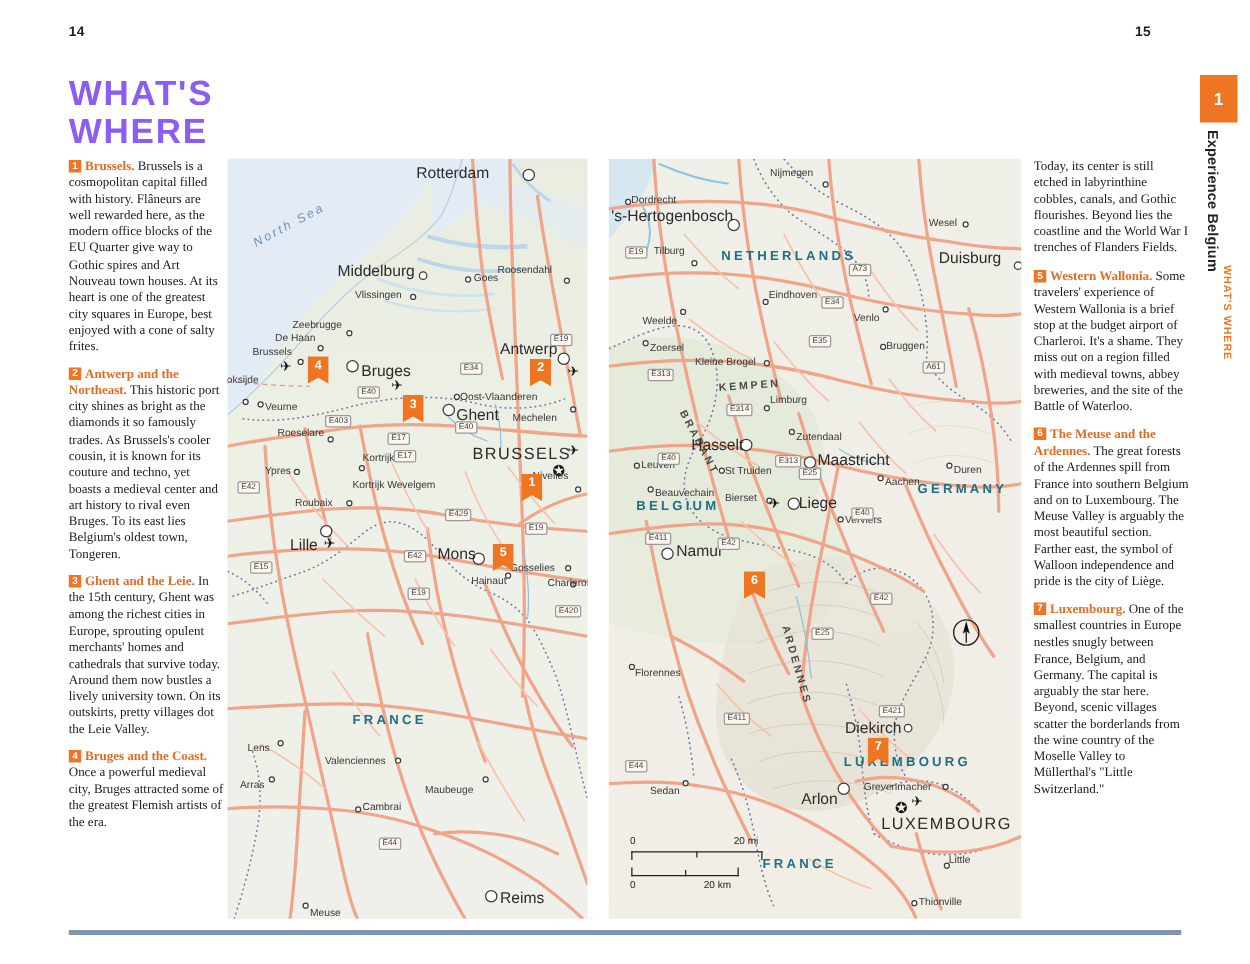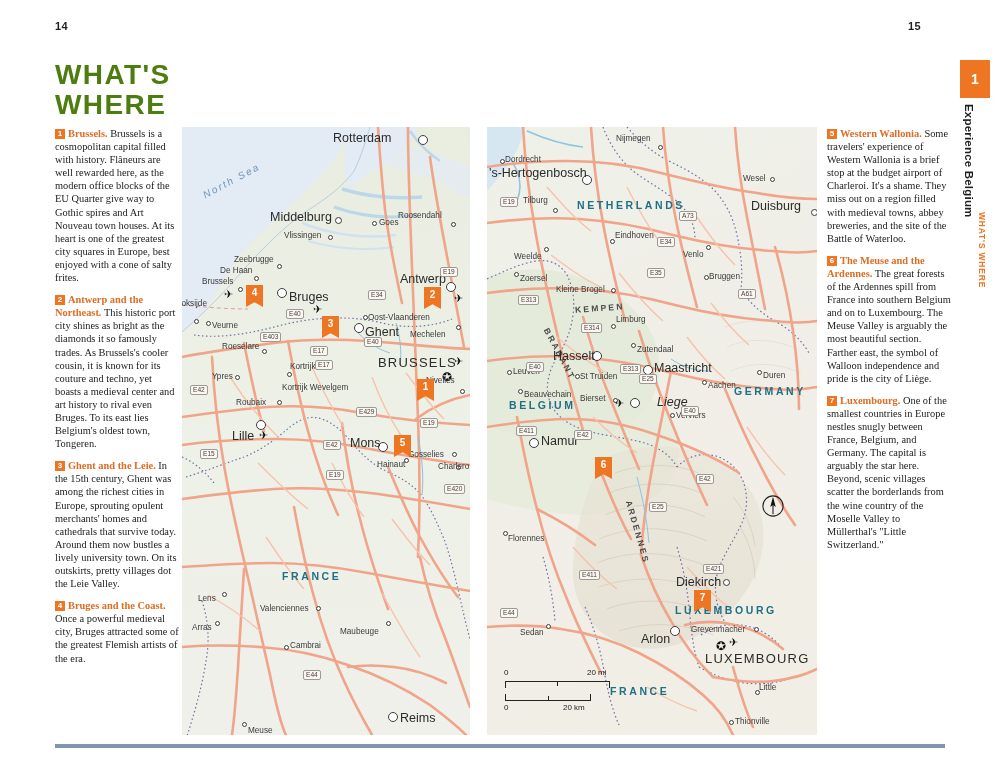--- a/index.html
+++ b/index.html
@@ -23,21 +23,21 @@
     letter-spacing:0.3px;
   }
   .folio-left  { left:55px; }
   .folio-right { left:908px; }
 
   
   .section-title {
     position:absolute; left:55px; top:60px; width:200px;
     font-family:"Liberation Sans", sans-serif;
     font-weight:700; font-size:28px; line-height:1.06;
-    color:#4d7c0f; letter-spacing:1.4px;
+    color:#8b5cf6; letter-spacing:1.4px;
   }
 
   
   .tab-wrap {
     position:absolute; left:960px; top:60px; width:32px; height:240px;
   }
   .tab-num {
     position:absolute; left:0; top:0; width:30px; height:38px;
     background:#ee7623; color:#fff;
     font-family:"Liberation Sans", sans-serif;
@@ -195,20 +195,23 @@
     </div>
     <div class="para">
       <span class="badge-inline">3</span><span class="lede">Ghent and the Leie.</span><span> In the 15th century, Ghent was among the richest cities in Europe, sprouting opulent merchants' homes and cathedrals that survive today. Around them now bustles a lively university town. On its outskirts, pretty villages dot the Leie Valley.</span>
     </div>
     <div class="para">
       <span class="badge-inline">4</span><span class="lede">Bruges and the Coast.</span><span> Once a powerful medieval city, Bruges attracted some of the greatest Flemish artists of the era.</span>
     </div>
   </div>
 
   <div class="col col-right">
+    <div class="para">
+      <span>Today, its center is still etched in labyrinthine cobbles, canals, and Gothic flourishes. Beyond lies the coastline and the World War I trenches of Flanders Fields.</span>
+    </div>
     <div class="para">
       <span class="badge-inline">5</span><span class="lede">Western Wallonia.</span><span> Some travelers' experience of Western Wallonia is a brief stop at the budget airport of Charleroi. It's a shame. They miss out on a region filled with medieval towns, abbey breweries, and the site of the Battle of Waterloo.</span>
     </div>
     <div class="para">
       <span class="badge-inline">6</span><span class="lede">The Meuse and the Ardennes.</span><span> The great forests of the Ardennes spill from France into southern Belgium and on to Luxembourg. The Meuse Valley is arguably the most beautiful section. Farther east, the symbol of Walloon independence and pride is the city of Liège.</span>
     </div>
     <div class="para">
       <span class="badge-inline">7</span><span class="lede">Luxembourg.</span><span> One of the smallest countries in Europe nestles snugly between France, Belgium, and Germany. The capital is arguably the star here. Beyond, scenic villages scatter the borderlands from the wine country of the Moselle Valley to Müllerthal's "Little Switzerland."</span>
     </div>
   </div>
@@ -539,21 +542,21 @@
     <div class="dot dot-m" style="left:324px; top:82px;"></div>
     <div class="mlabel m-city-big" style="left:264px; top:72px;">Duisburg</div>
 
     <div class="dot dot-l" style="left:105px; top:224px;"></div>
     <div class="mlabel m-city-big" style="left:66px; top:222px;">Hasselt</div>
 
     <div class="dot dot-l" style="left:156px; top:238px;"></div>
     <div class="mlabel m-city-big" style="left:167px; top:234px;">Maastricht</div>
 
     <div class="dot dot-l" style="left:143px; top:271px;"></div>
-    <div class="mlabel m-city-big" style="left:170px; top:268px;font-style:italic;">Liege</div>
+    <div class="mlabel m-city-big" style="left:152px; top:268px;">Liege</div>
 
     <div class="dot dot-l" style="left:42px; top:311px;"></div>
     <div class="mlabel m-city-big" style="left:54px; top:307px;">Namur</div>
 
     <div class="dot dot-m" style="left:236px; top:452px;"></div>
     <div class="mlabel m-city-big" style="left:189px; top:448px;">Diekirch</div>
 
     <div class="dot dot-l" style="left:183px; top:499px;"></div>
     <div class="mlabel m-city-big" style="left:154px; top:505px;">Arlon</div>
 

